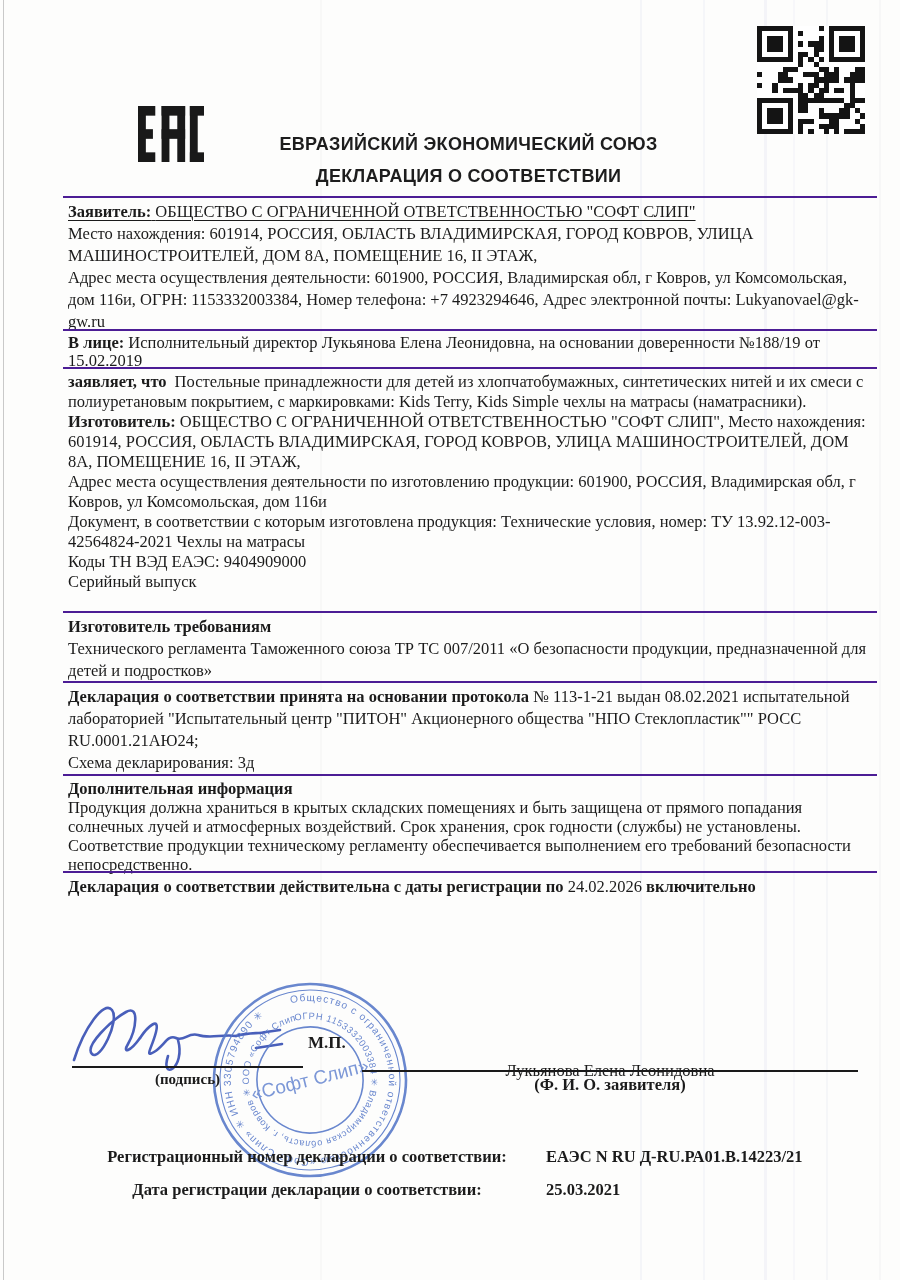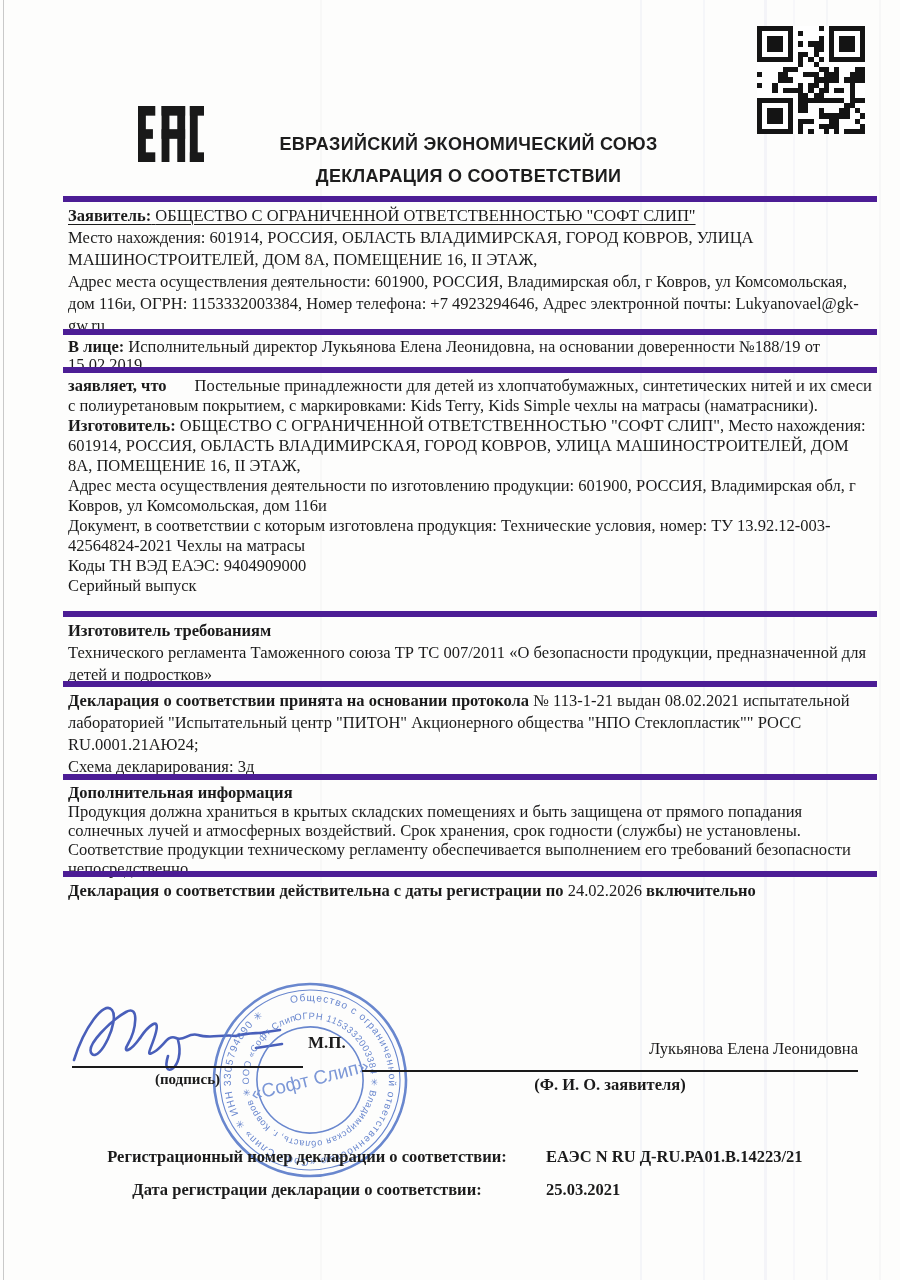--- a/index.html
+++ b/index.html
@@ -15,40 +15,40 @@
   .eac-logo { position:absolute; left:138px; top:106px; }
   .qr { position:absolute; left:757px; top:26px; width:108px; height:108px; }
   .title { position:absolute; left:60px; width:817px; text-align:center;
     font-family:"Liberation Sans", sans-serif; font-weight:700; font-size:18px;
     letter-spacing:.3px; color:#1d1d1d; }
   .title1 { top:134px; } .title2 { top:166px; }
 
   
   .sec { position:absolute; left:63px; width:814px; box-sizing:border-box;
     padding:3px 2px 0 5px; font-size:16.5px; }
-  .sec.ruled { border-top:6px solid #4c1d95; }
+  .sec.ruled { border-top:2px solid #4c1d95; }
   .sec p { margin:0; }
   b { font-weight:700; }
   .u { text-decoration:underline; text-underline-offset:3px; }
   .lh22 { line-height:22px; } .lh20 { line-height:20px; }
   .lh19 { line-height:19px; } .lh18 { line-height:18px; }
-  .gap { margin-right:28px; }
+  .gap { margin-right:8px; }
 
   
   .sig-svg { position:absolute; left:60px; top:990px; }
   .stamp { position:absolute; left:210px; top:980px; width:200px; height:200px;
     transform:rotate(-14deg); opacity:.88; }
   .mp { position:absolute; left:308px; top:1033px; font-weight:700; font-size:17px; }
   .line { position:absolute; height:0; border-top:2px solid #1a1a1a; }
   .sig-line { left:72px; top:1066px; width:231px; }
   .name-line { left:362px; top:1070px; width:496px; }
   .sig-caption { position:absolute; left:72px; top:1071px; width:231px;
     text-align:center; font-weight:700; font-size:15px; }
-  .signer-name { position:absolute; left:362px; top:1039px; width:496px;
-    text-align:right; font-size:16.5px; }
+  .signer-name { position:absolute; left:362px; top:1061px; width:496px;
+    text-align:center; font-size:16.5px; }
   .signer-caption { position:absolute; left:362px; top:1075px; width:496px;
     text-align:center; font-weight:700; font-size:16.5px; }
 
   
   .reg { position:absolute; left:68px; top:1146px; width:800px; font-weight:700;
     font-size:16.5px; line-height:22px; }
   .reg-row { display:flex; margin-bottom:11px; }
   .reg-label { width:478px;text-align:center; }
   .reg-value { flex:1; }
 

